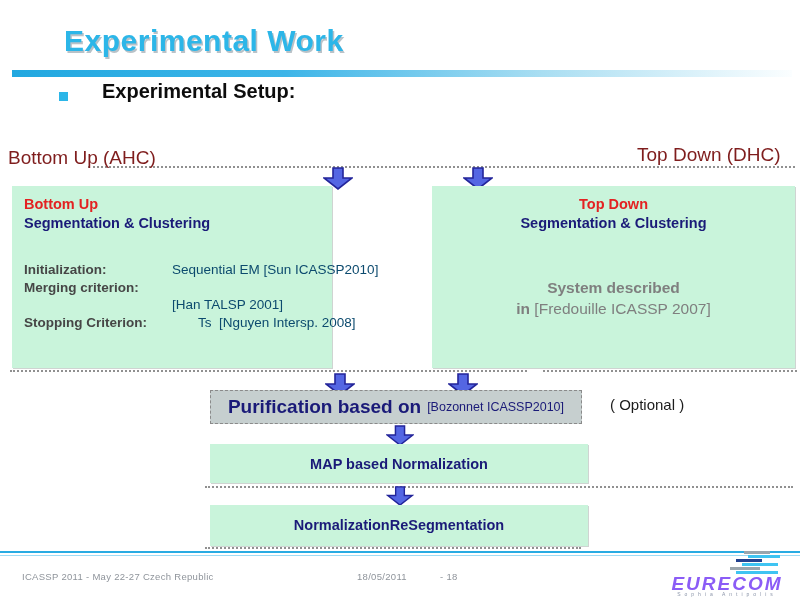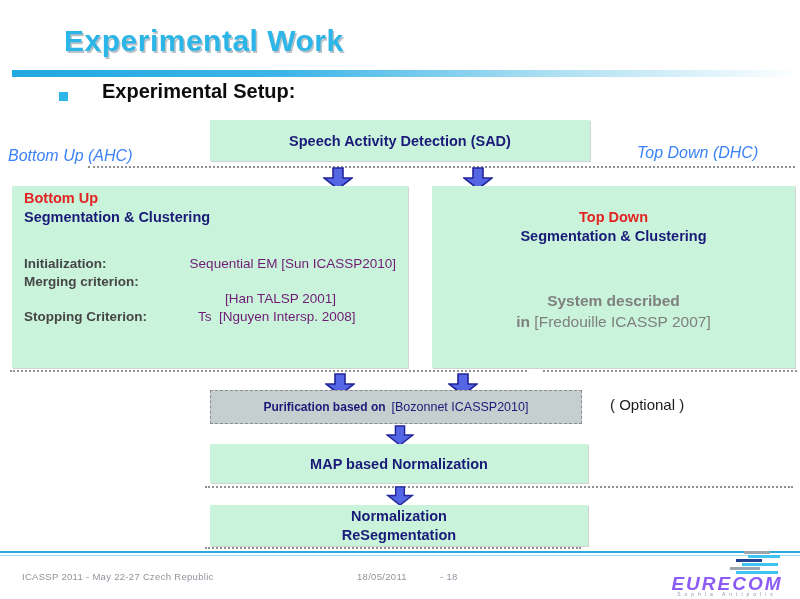--- a/index.html
+++ b/index.html
@@ -17,57 +17,57 @@
     background:linear-gradient(90deg,#22a8e0 0%,#3db5e8 35%,#a9def2 68%,#fbfeff 100%);
   }
   .bullet-sq{position:absolute;left:59px;top:92px;width:9px;height:9px;background:#2cb6e8;}
   .bullet-text{position:absolute;left:88px;top:80px;font-size:20px;font-weight:bold;color:#0d0d0d;margin-left:14px;}
 
   
   .gbox{position:absolute;background:#c9f4db;box-shadow:1px 1px 0 #cfd4d2;}
   .navy{color:#1a1a78;}
   .sad{left:210px;top:120px;width:380px;height:41px;display:flex;align-items:center;justify-content:center;
        font-size:14.5px;font-weight:bold;}
-  .sidelabel{position:absolute;font-size:16px;color:#3b82f6;font-style:italic;}
+  .sidelabel{position:absolute;font-size:19px;color:#7f1d1d;}
   .lbl-left{left:8px;top:147px;}
   .lbl-right{left:637px;top:144px;}
 
-  .box-bu{left:12px;top:186px;width:396px;height:182px;padding:3px 12px;box-sizing:border-box;}
-  .box-td{left:432px;top:186px;width:363px;height:182px;padding:22px 10px;box-sizing:border-box;text-align:center;}
+  .box-bu{left:12px;top:186px;width:320px;height:182px;padding:9px 12px;box-sizing:border-box;}
+  .box-td{left:432px;top:186px;width:363px;height:182px;padding:9px 10px;box-sizing:border-box;text-align:center;}
   .red{color:#e32222;}
   .bhead{font-size:14.5px;font-weight:bold;line-height:19px;}
   .params{margin-top:28px;font-size:13.5px;line-height:17.5px;}
   .prow{display:flex;}
   .plabel{width:148px;font-weight:bold;color:#464646;flex:none;white-space:pre;}
-  .pval{flex:1;color:#701a75;white-space:pre;}
+  .pval{flex:1;color:#0c4a6e;white-space:pre;}
   .r0 .pval,.r1 .pval{text-align:right;}
   .r2 .pval{text-align:right;padding-right:60px;box-sizing:border-box;}
   .r3 .pval{padding-left:26px;}
   .td-desc{margin-top:44px;font-size:15.5px;line-height:21px;color:#7f7f7f;}
   .td-desc .b{font-weight:bold;}
   .td-desc .r{white-space:pre;}
 
   
   .dotline{position:absolute;height:0;border-top:2px dotted #909090;}
 
   
   .arrow{position:absolute;}
 
   
   .purif{
     position:absolute;left:210px;top:390px;width:372px;height:34px;background:#c6cfcf;
     border:1.5px dashed #8a8a8a;box-sizing:border-box;display:flex;align-items:center;justify-content:center;
   }
-  .purif .b{font-size:12px;font-weight:bold;}
+  .purif .b{font-size:19px;font-weight:bold;}
   .purif .r{font-size:12.5px;margin-left:6px;}
   .optional{position:absolute;left:610px;top:396px;font-size:15px;color:#1c1c1c;}
 
   .mapbox{left:210px;top:444px;width:378px;height:39px;display:flex;align-items:center;justify-content:center;
           font-size:14.5px;font-weight:bold;}
-  .normbox{left:210px;top:505px;width:378px;height:41px;display:flex;flex-direction:column;align-items:center;justify-content:center;
+  .normbox{left:210px;top:505px;width:378px;height:41px;display:flex;flex-direction:row;align-items:center;justify-content:center;
           font-size:14.5px;font-weight:bold;line-height:19px;}
 
   
   .f-line1{position:absolute;left:0;top:551px;width:800px;height:2px;background:#29abe2;}
   .f-line2{position:absolute;left:0;top:555px;width:800px;height:1px;background:#9fdcf5;}
   .ftext{position:absolute;top:571px;font-size:9.5px;color:#8f949b;letter-spacing:.3px;padding-left:12px;}
   .f-conf{left:10px;}
   .f-date{left:345px;}
   .f-page{left:428px;}
 
@@ -84,23 +84,20 @@
 <body>
 
 <div class="slide">
 
   <div class="title">Experimental Work</div>
   <div class="title-rule"></div>
 
   <div class="bullet-sq"></div>
   <div class="bullet-text">Experimental Setup:</div>
 
-  <div class="gbox sad navy">
-    <span>Speech Activity Detection (SAD)</span>
-  </div>
 
   <div class="dotline" style="left:88px;top:166px;width:707px;"></div>
 
   <svg class="arrow" style="left:323px;top:167px;" width="30" height="23" viewBox="0 0 30 23">
     <polygon points="10,1 20,1 20,11 29,11 15,22 1,11 10,11" fill="#5466e3" stroke="#23259a" stroke-width="1.6"></polygon>
   </svg>
   <svg class="arrow" style="left:463px;top:167px;" width="30" height="23" viewBox="0 0 30 23">
     <polygon points="10,1 20,1 20,11 29,11 15,22 1,11 10,11" fill="#5466e3" stroke="#23259a" stroke-width="1.6"></polygon>
   </svg>
 

